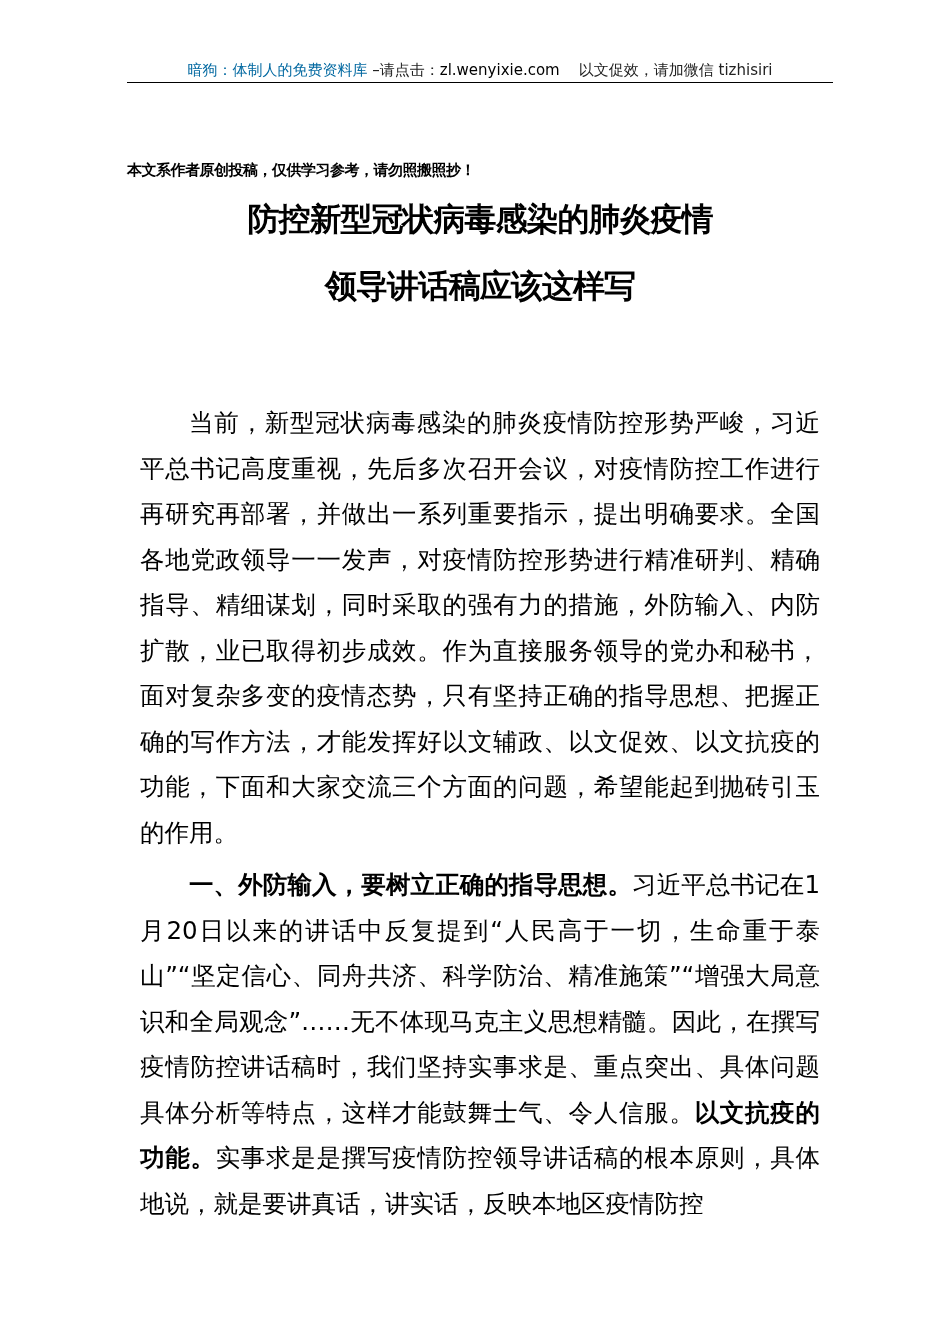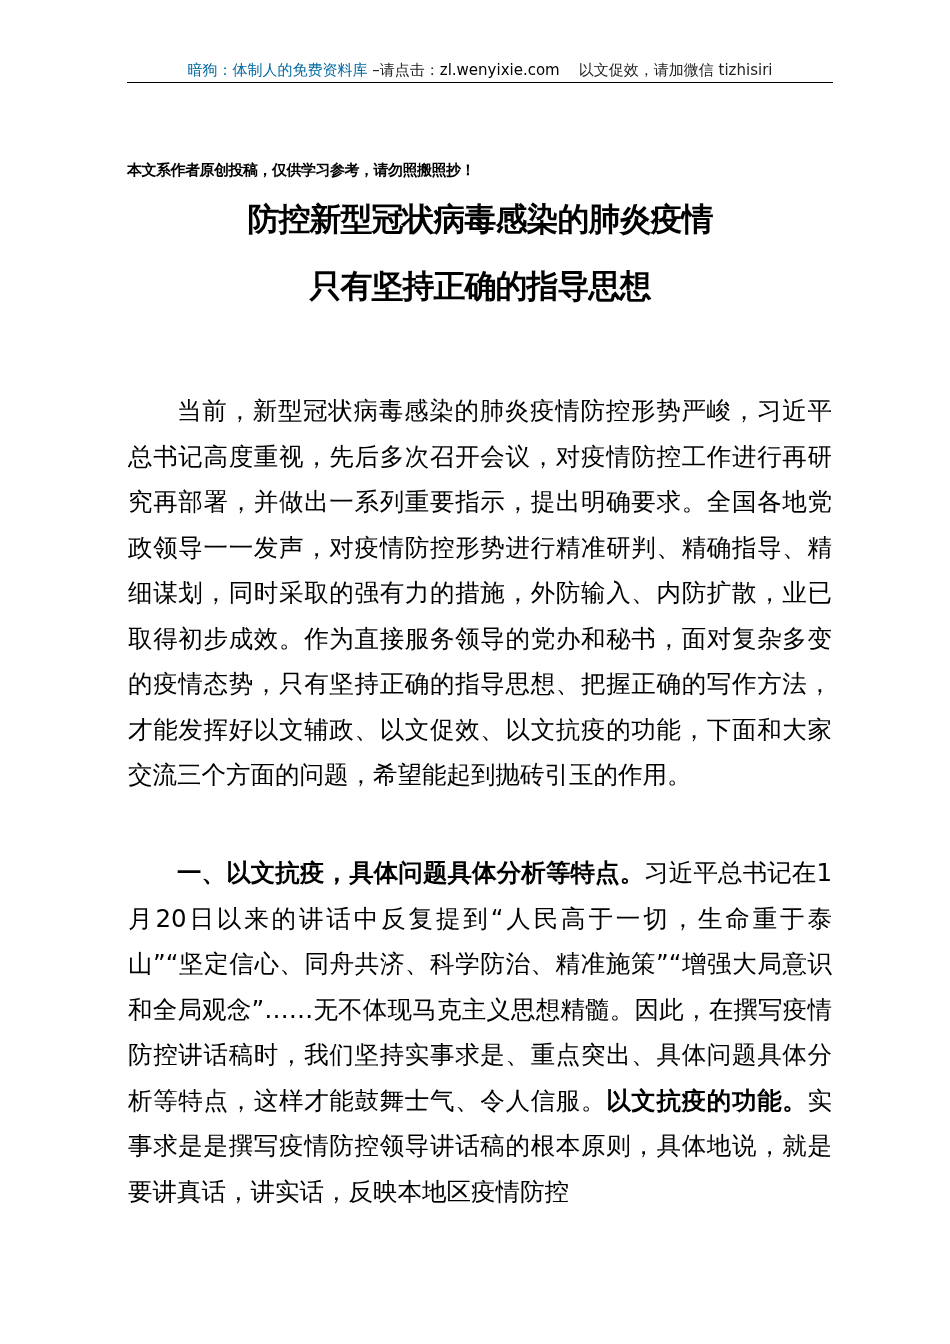--- a/index.html
+++ b/index.html
@@ -68,36 +68,36 @@
       left: 128px;
       width: 704px;
       font-family: "DejaVu Sans", sans-serif;
       font-size: 24.5px;
       line-height: 45.5px;
       text-align: justify;
       text-align-last: left;
     }
     .para-1 { top: 388px; }
     .para-2 { top: 850px; }
-    .para p { margin: 0; }
+    .para p { margin: 12px; }
     .indent { text-indent: 49px; }
     .bold { font-weight: bold; }
   </style>
 </head>
 <body>
 
 <div class="page-header">
   <span class="hdr-red">暗狗：体制人的免费资料库</span><span class="hdr-black"> –请点击：</span><a class="hdr-link">zl.wenyixie.com</a><span class="hdr-black">&nbsp;&nbsp;&nbsp;&nbsp;<span>以文促效，请加微信 tizhisiri</span></span>
 </div>
 <div class="header-rule"></div>
 
 <div class="notice">本文系作者原创投稿，仅供学习参考，请勿照搬照抄！</div>
 
 <div class="title title-1">防控新型冠状病毒感染的肺炎疫情</div>
-<div class="title title-2">只有坚持正确的指导思想</div>
+<div class="title title-2">领导讲话稿应该这样写</div>
 
 <div class="body-text para para-1">
   <p class="indent">当前，新型冠状病毒感染的肺炎疫情防控形势严峻，习近平总书记高度重视，先后多次召开会议，对疫情防控工作进行再研究再部署，并做出一系列重要指示，提出明确要求。全国各地党政领导一一发声，对疫情防控形势进行精准研判、精确指导、精细谋划，同时采取的强有力的措施，外防输入、内防扩散，业已取得初步成效。作为直接服务领导的党办和秘书，面对复杂多变的疫情态势，只有坚持正确的指导思想、把握正确的写作方法，才能发挥好以文辅政、以文促效、以文抗疫的功能，下面和大家交流三个方面的问题，希望能起到抛砖引玉的作用。</p>
 </div>
 
 <div class="body-text para para-2">
-  <p class="indent"><span class="bold">一、以文抗疫，具体问题具体分析等特点。</span><span>习近平总书记在1月20日以来的讲话中反复提到“人民高于一切，生命重于泰山”“坚定信心、同舟共济、科学防治、精准施策”“增强大局意识和全局观念”……无不体现马克主义思想精髓。因此，在撰写疫情防控讲话稿时，我们坚持实事求是、重点突出、具体问题具体分析等特点，这样才能鼓舞士气、令人信服。</span><span class="bold">以文抗疫的功能。</span><span>实事求是是撰写疫情防控领导讲话稿的根本原则，具体地说，就是要讲真话，讲实话，反映本地区疫情防控</span></p>
+  <p class="indent"><span class="bold">一、外防输入，要树立正确的指导思想。</span><span>习近平总书记在1月20日以来的讲话中反复提到“人民高于一切，生命重于泰山”“坚定信心、同舟共济、科学防治、精准施策”“增强大局意识和全局观念”……无不体现马克主义思想精髓。因此，在撰写疫情防控讲话稿时，我们坚持实事求是、重点突出、具体问题具体分析等特点，这样才能鼓舞士气、令人信服。</span><span class="bold">以文抗疫的功能。</span><span>实事求是是撰写疫情防控领导讲话稿的根本原则，具体地说，就是要讲真话，讲实话，反映本地区疫情防控</span></p>
 </div>
 
 </body></html>

